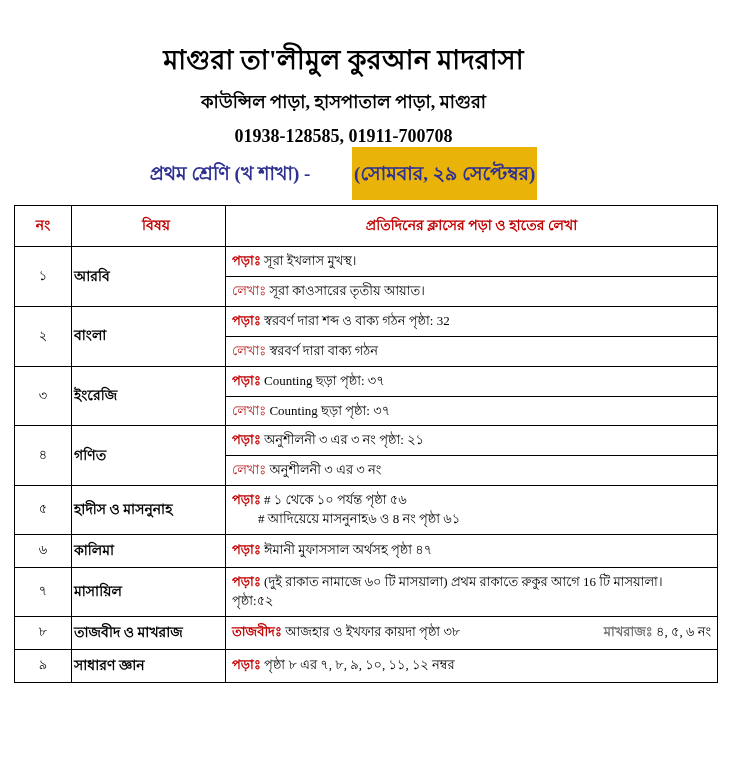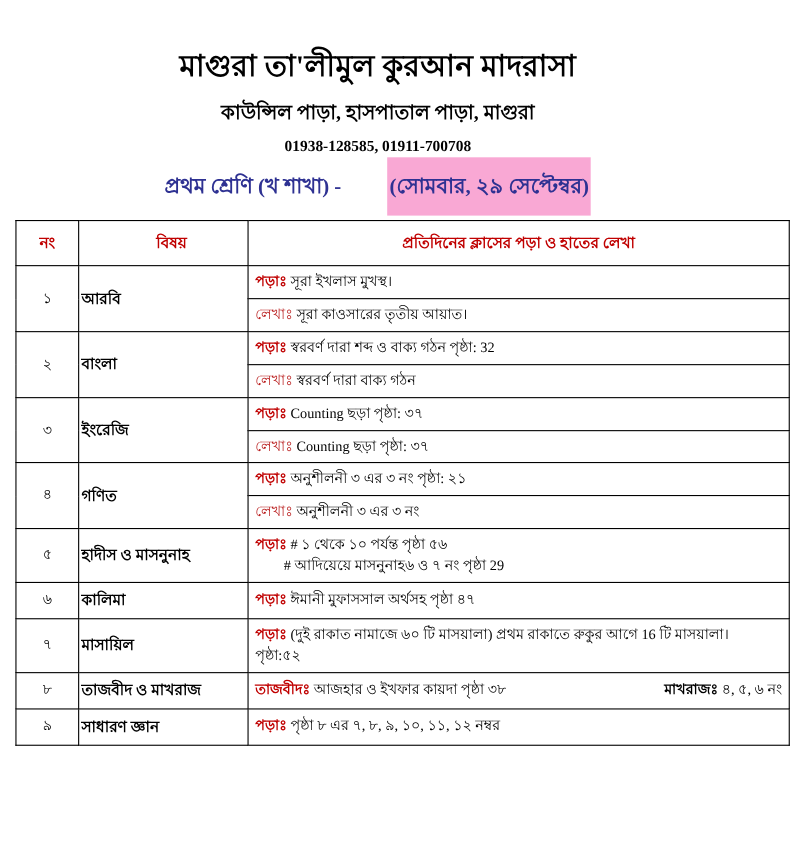--- a/index.html
+++ b/index.html
@@ -30,33 +30,33 @@
     font-weight: bold;
     letter-spacing: 0.3px;
     line-height: 1.2;
   }
   .madrasa-address {
     font-size: 18px;
     font-weight: bold;
     margin-top: 12px;
   }
   .madrasa-phone {
-    font-size: 14px;
+    font-size: 18px;
     font-weight: bold;
     margin-top: 7px;
   }
   .class-line {
     margin-top: 12px;
     font-size: 19px;
     font-weight: bold;
     color: #2e3192;
     text-align: center;
   }
   .class-line .hl {
-    background: #f9a8d4;
+    background: #eab308;
     padding: 16px 2px;
     margin-left: 37px;
   }
   table.routine {
     width: 704px;
     margin: 14px auto 0 auto;
     border-collapse: collapse;
     table-layout: fixed;
   }
   table.routine td, table.routine th {
@@ -100,21 +100,21 @@
   }
   .lbl-lekha {
     color: #b91c1c;
     font-weight: normal;
   }
   .lbl-tajbid {
     color: #c00000;
     font-weight: bold;
   }
   .lbl-makhraj {
-    color: #000000;
+    color: #737373;
     font-weight: bold;
   }
   .task-text {
     color: #000000;
   }
   .split-row {
     display: flex;
     justify-content: flex-end;
     align-items: flex-start;
   }
@@ -217,21 +217,21 @@
           <span class="task-text">অনুশীলনী ৩ এর ৩ নং</span>
         </td>
       </tr>
 
       <tr>
         <td class="no-cell">৫</td>
         <td class="subject-cell">হাদীস ও মাসনুনাহ</td>
         <td class="task-cell">
           <span class="lbl-pora">পড়াঃ</span>
           <span class="task-text"># ১ থেকে ১০ পর্যন্ত পৃষ্ঠা ৫৬</span>
-          <span class="indent task-text"># আদিয়েয়ে মাসনুনাহ৬ ও ৭ নং  পৃষ্ঠা 29</span>
+          <span class="indent task-text"># আদিয়েয়ে মাসনুনাহ৬ ও 8 নং  পৃষ্ঠা ৬১</span>
         </td>
       </tr>
 
       <tr>
         <td class="no-cell">৬</td>
         <td class="subject-cell">কালিমা</td>
         <td class="task-cell">
           <span class="lbl-pora">পড়াঃ</span>
           <span class="task-text">ঈমানী মুফাসসাল অর্থসহ পৃষ্ঠা ৪৭</span>
         </td>

